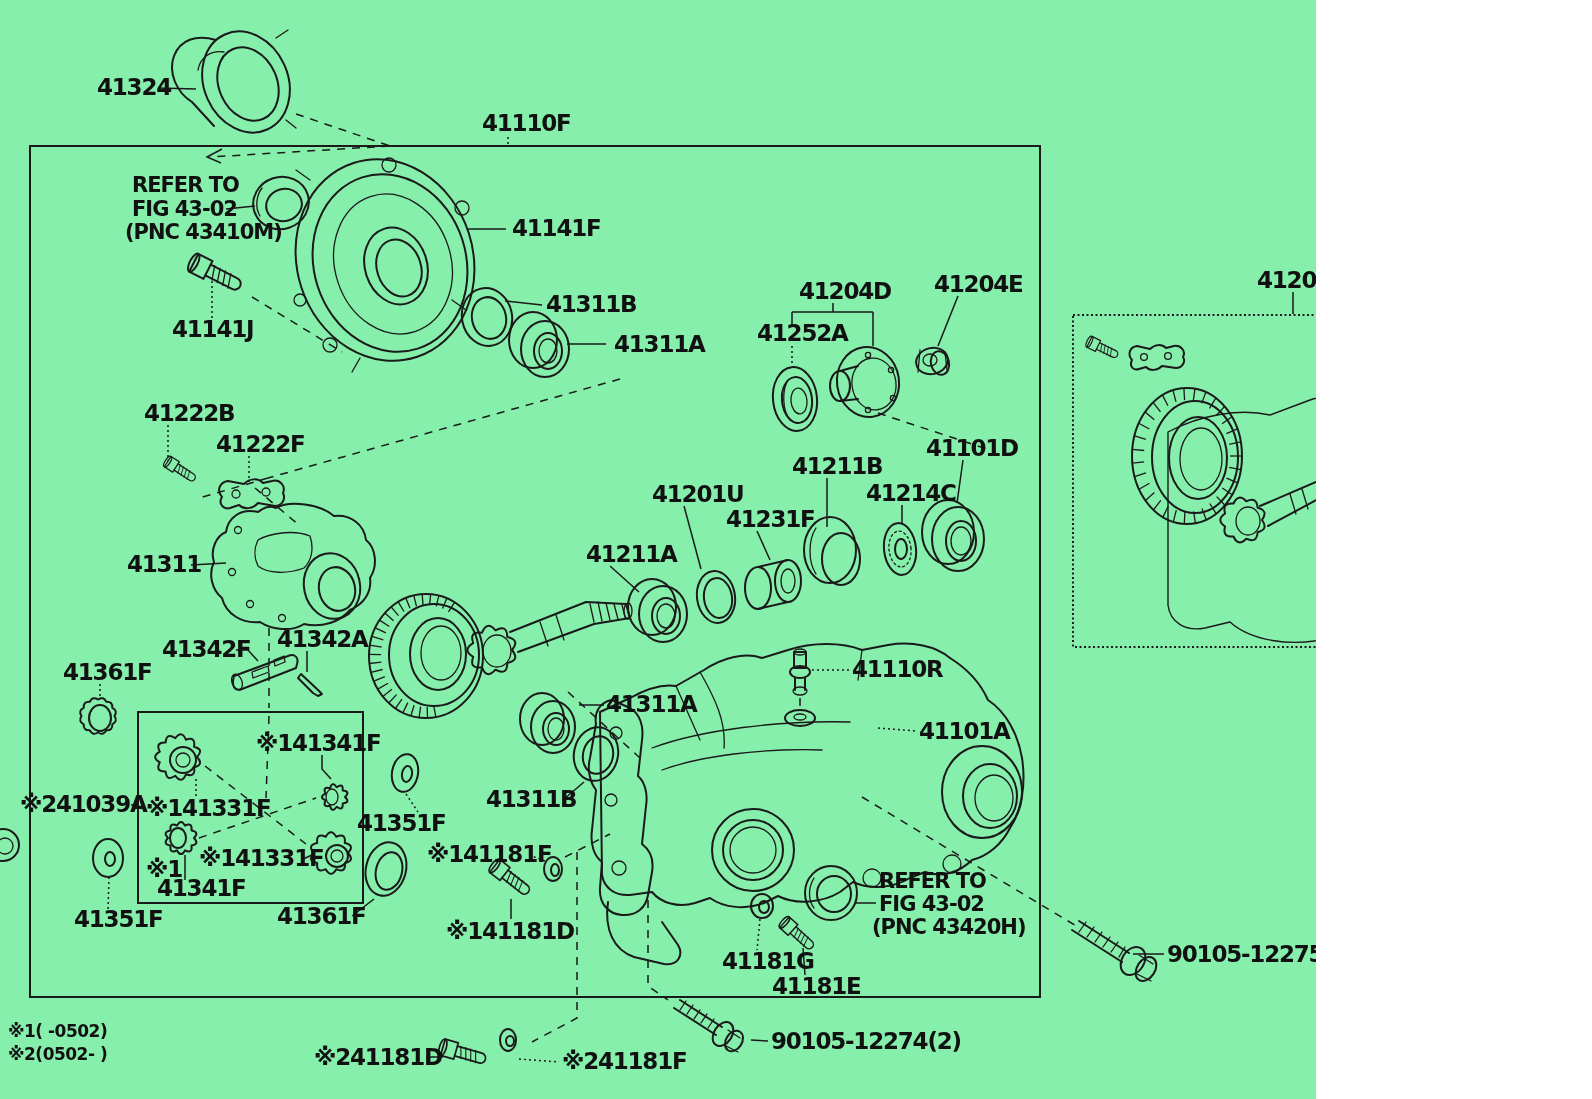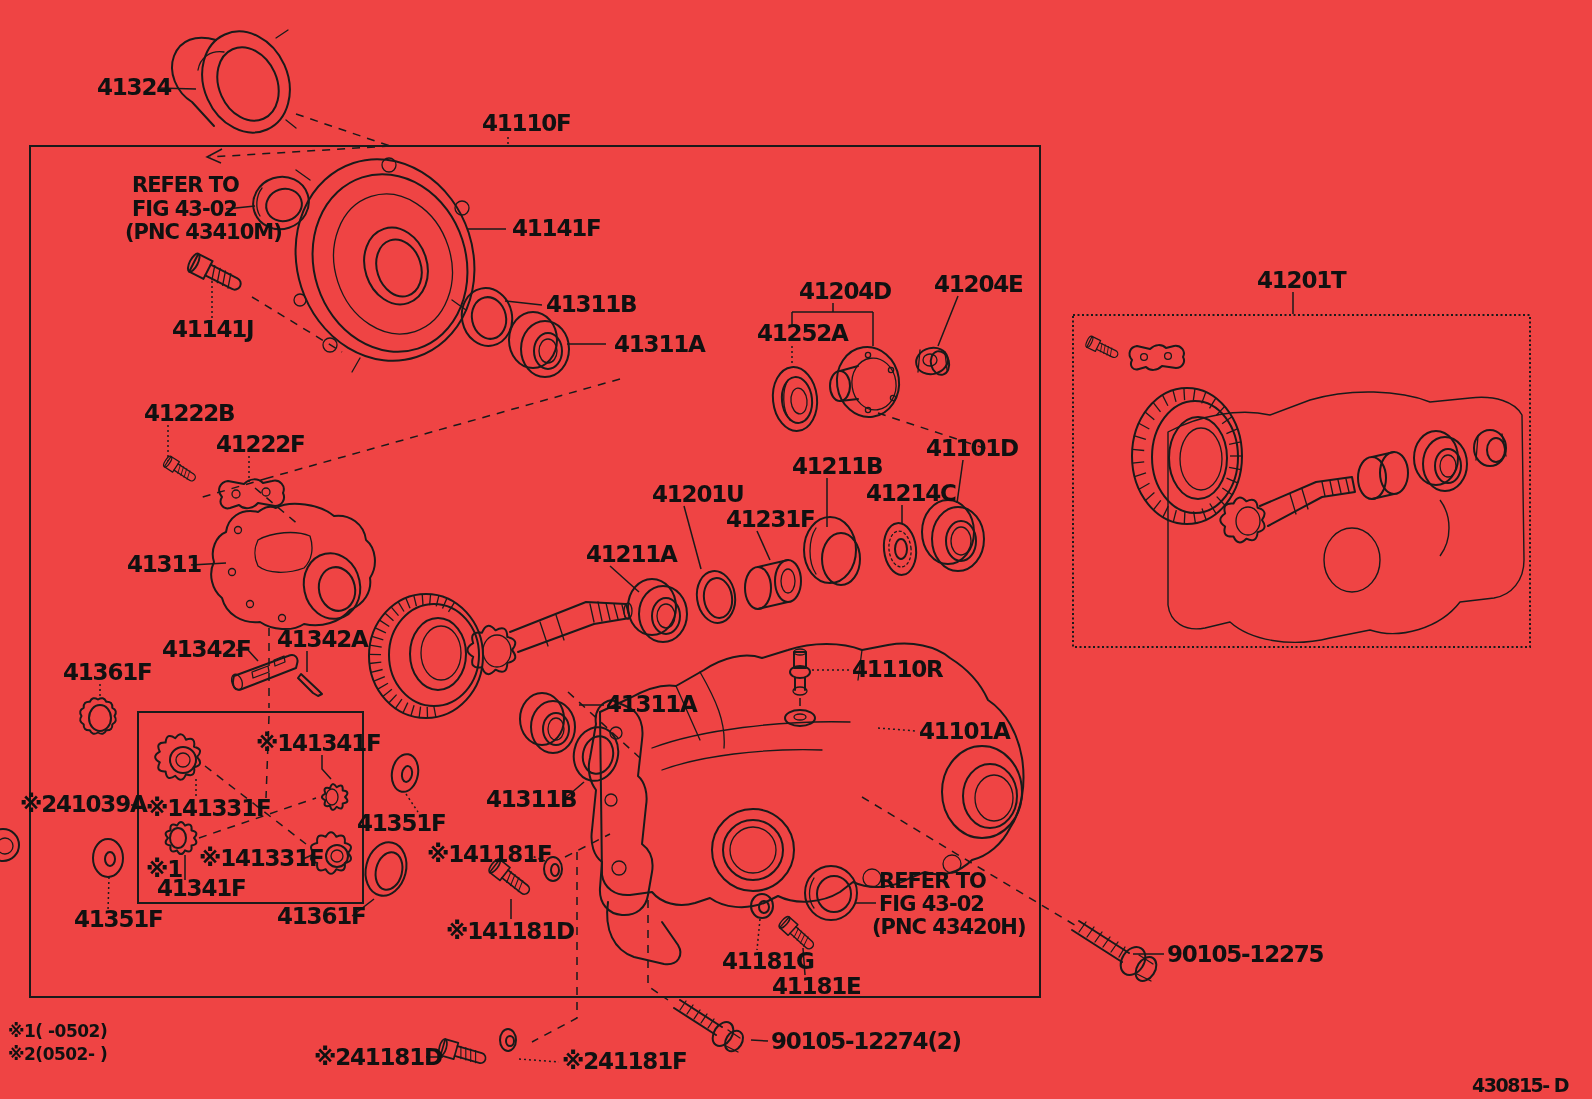--- a/index.html
+++ b/index.html
@@ -1,16 +1,16 @@
 <!DOCTYPE html>
 <html><head>
 <meta charset="utf-8">
 <style>
   html,body{margin:0;padding:0;background:#ffffff;}
-  .stage{width:1592px;height:1099px;position:relative;background:#ef4444;overflow:hidden;}
+  .stage{width:1316px;height:1099px;position:relative;background:#86efac;overflow:hidden;}
   svg{display:block;}
   .ln{stroke:#1a1a1a;fill:none;stroke-width:2;stroke-linecap:round;stroke-linejoin:round;}
   .ln2{stroke:#1a1a1a;fill:none;stroke-width:1.3;stroke-linecap:round;stroke-linejoin:round;}
   .ghost{stroke:#1a1a1a;fill:none;stroke-width:1.4;stroke-linejoin:round;}
   .leader{stroke:#1a1a1a;fill:none;stroke-width:1.5;}
   .dotlead{stroke:#1a1a1a;fill:none;stroke-width:1.5;stroke-dasharray:2 3;}
   .dash{stroke:#1a1a1a;fill:none;stroke-width:1.5;stroke-dasharray:8 7;}
   .boxline{stroke:#1a1a1a;fill:none;stroke-width:2;}
   .dotbox{stroke:#1a1a1a;fill:none;stroke-width:2;stroke-dasharray:2 2.5;}
   text{fill:#111;}

